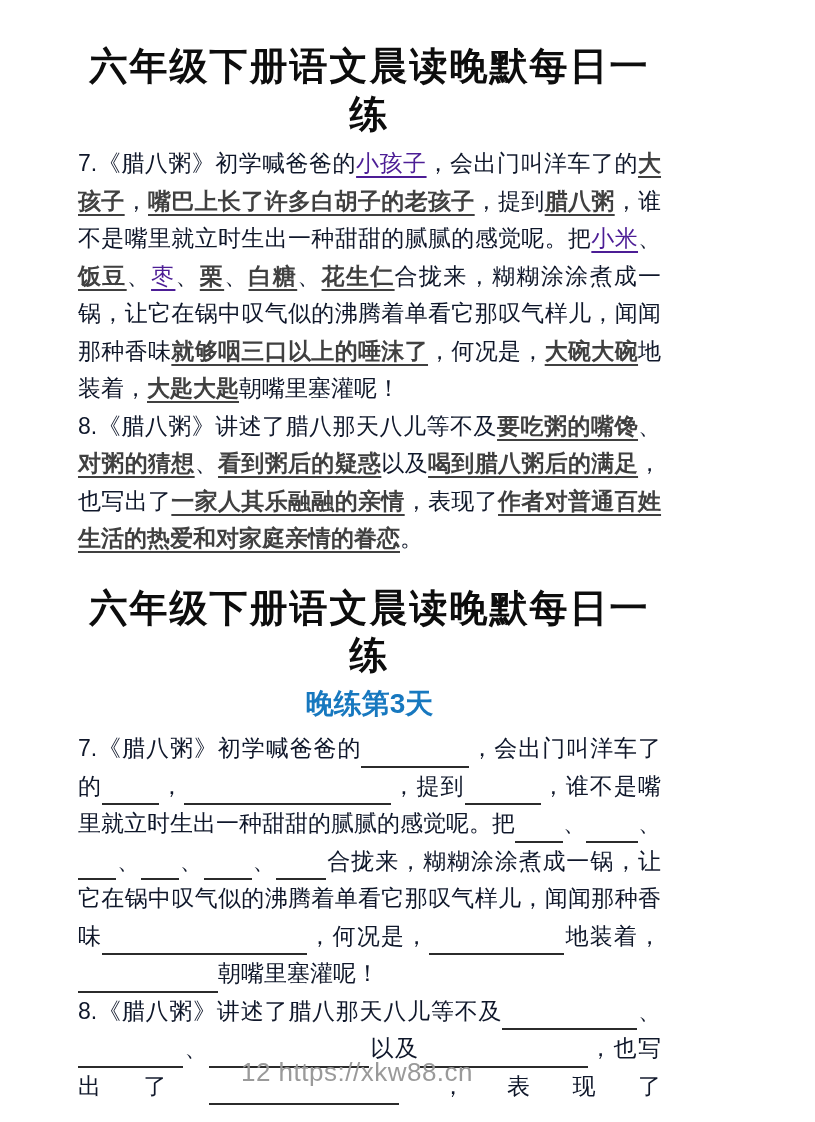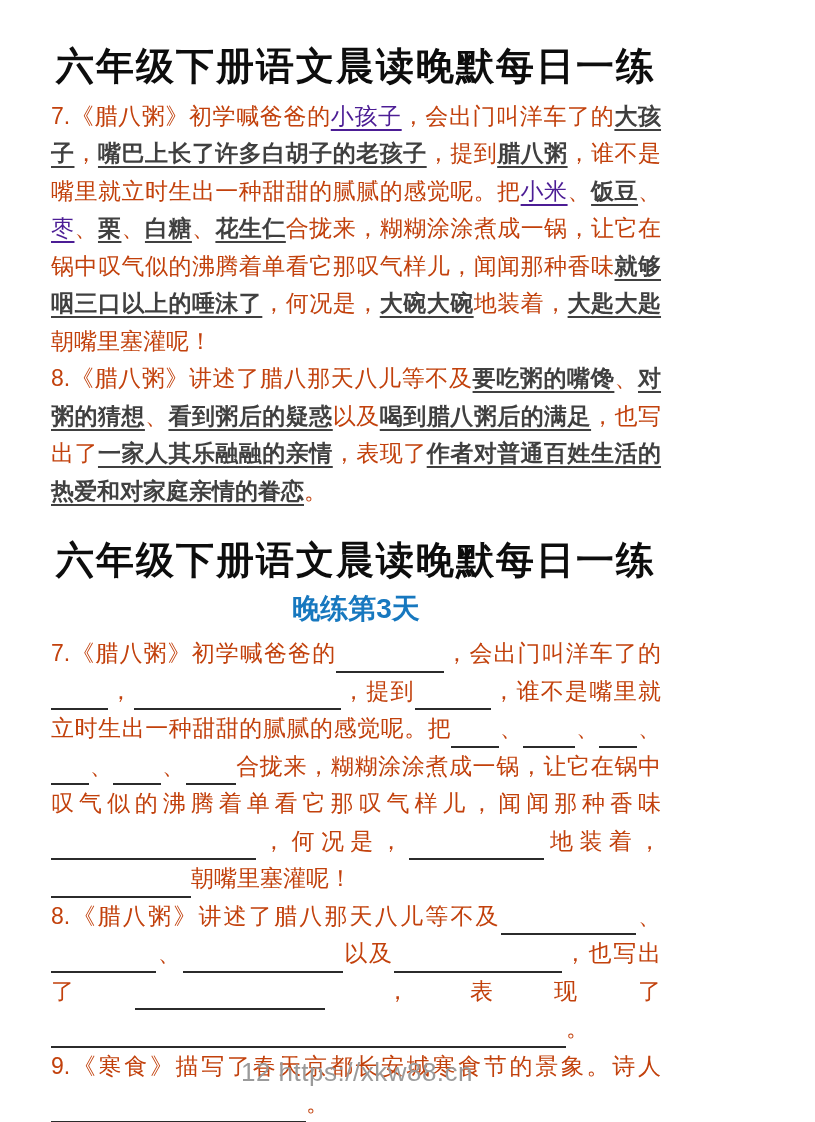--- a/index.html
+++ b/index.html
@@ -1,21 +1,21 @@
 <!DOCTYPE html>
 <html><head>
 <meta charset="utf-8">
 <style>
   html,body{margin:0;padding:0;background:#ffffff;}
   .page{
     position:relative;
     width:714px;height:1122px;
     box-sizing:border-box;
     background:#ffffff;
-    padding:42px 53px 0 51px;
+    padding:42px 53px 0 78px;
     font-family:"Liberation Sans",sans-serif;
     color:#1a1a1a;
     overflow:hidden;
   }
   .title{
     font-family:"DejaVu Serif","Liberation Serif",serif;
     font-weight:bold;
     font-size:38px;
     line-height:1.25;
     text-align:center;
@@ -32,21 +32,21 @@
     line-height:1.2;
   }
   .para{
     font-size:23px;
     line-height:37.5px;
     text-align:justify;
     text-justify:inter-ideograph;
     margin:0;
     word-break:break-all;
   }
-  .seg-n{color:#c2410c;}
+  .seg-n{color:#0f172a;}
   .seg-r{
     color:#4c1d95;
     text-decoration:underline;
     text-decoration-thickness:2px;
     text-underline-offset:5px;
   }
   .seg-rb{
     color:#404040;
     font-weight:bold;
     text-decoration:underline;

